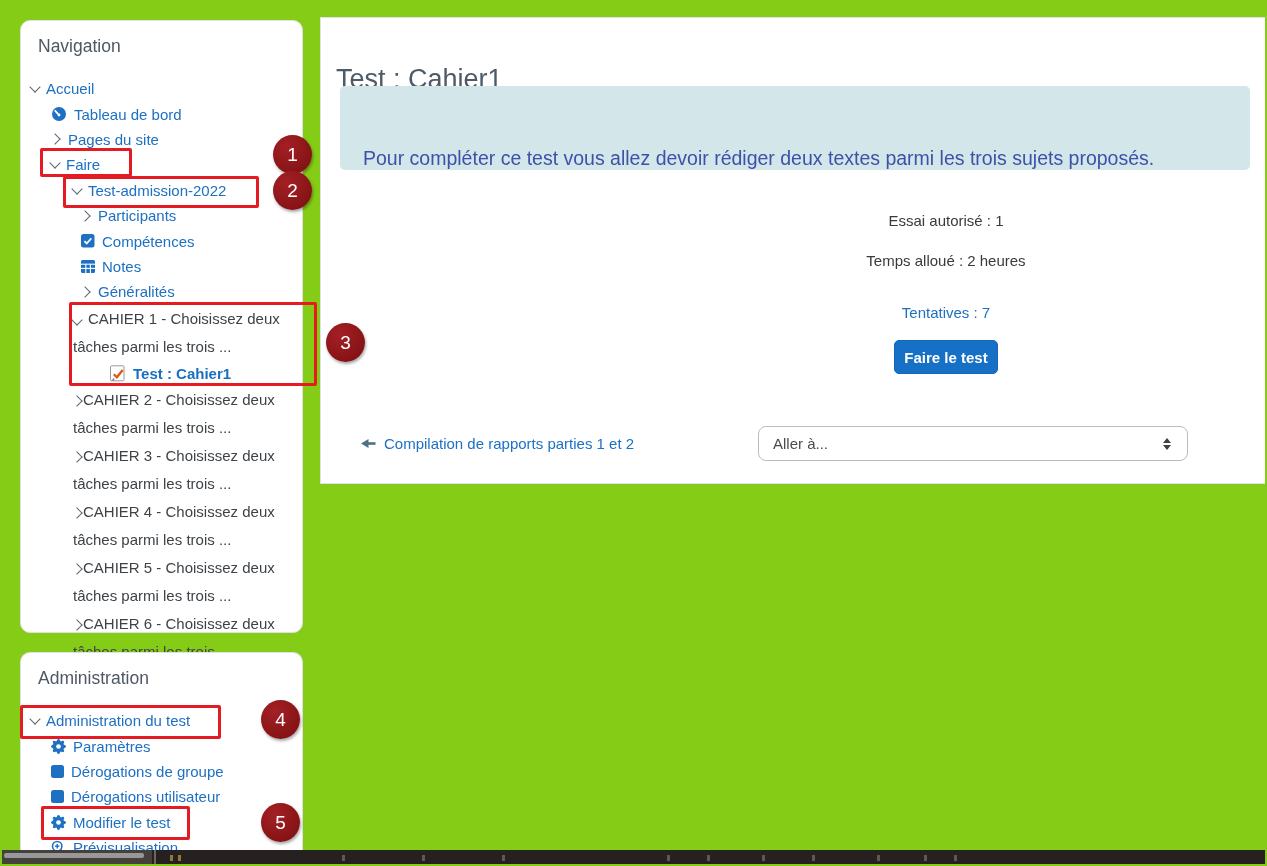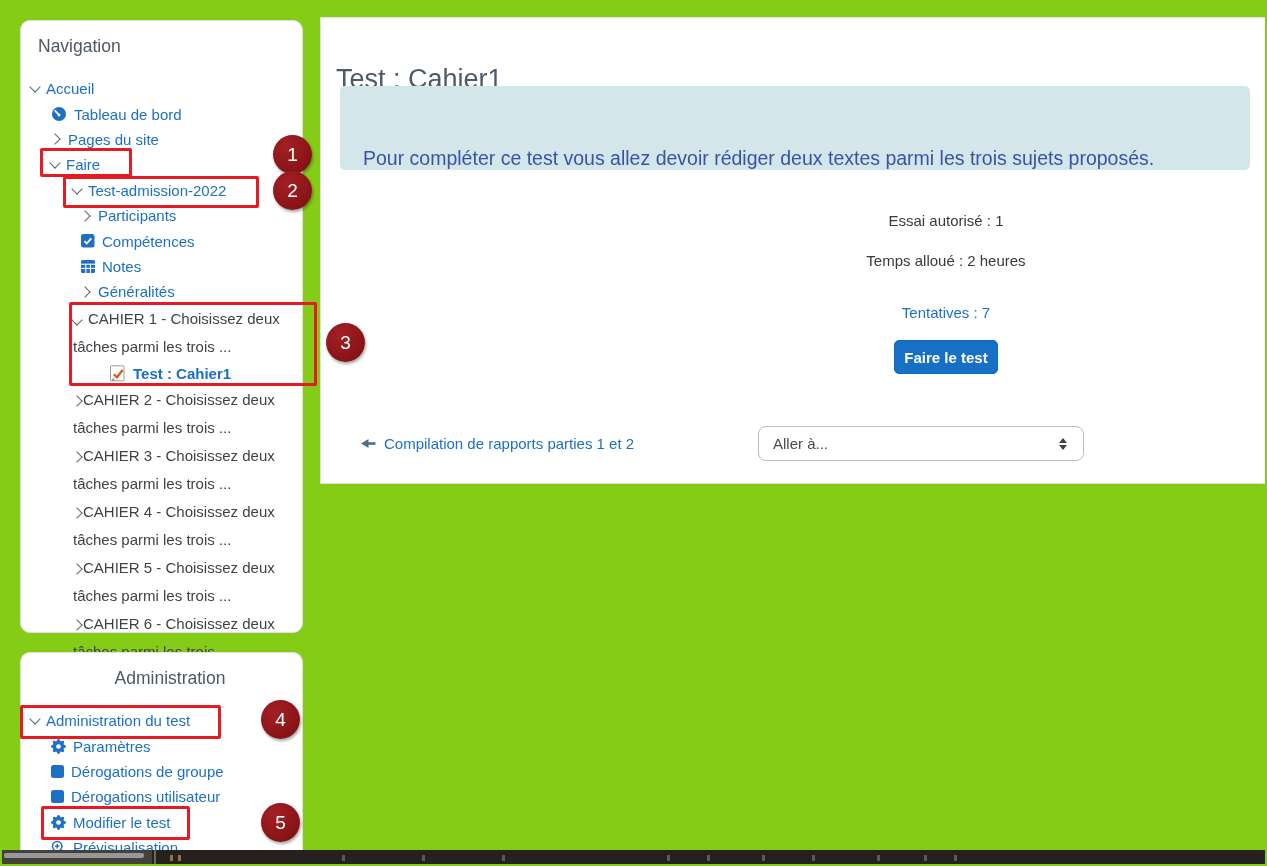--- a/index.html
+++ b/index.html
@@ -7,21 +7,21 @@
     position:relative;width:1267px;height:866px;box-sizing:border-box;
     background:#84cc16;border:2px solid #84cc16;overflow:hidden;
     font-family:"Liberation Sans",sans-serif;color:#3e4348;
   }
   
   .card{
     position:absolute;left:18px;width:283px;background:#fff;
     border:1px solid #dde1e6;border-radius:10px;box-sizing:border-box;
   }
   #nav-card{top:18px;height:613px;}
-  #admin-card{top:650px;height:212px;border-bottom:none;border-radius:10px 10px 0 0;text-align:center;}
+  #admin-card{top:650px;height:212px;border-bottom:none;border-radius:10px 10px 0 0;}
   .block-title{margin:13px 0 0 17px;font-size:17.5px;line-height:24px;color:#4e5862;}
   .tree{margin-top:18px;font-size:15px;}
   .row{display:flex;align-items:center;height:25.4px;white-space:nowrap;}
   .l0{margin-left:10px}.l1{margin-left:30px}.l2{margin-left:52px}.l3{margin-left:60px}
   .wrapitem{margin-left:52px;margin-right:12px;line-height:28px;color:#3e4348;cursor:pointer;}
   .wrapitem .chev{margin-right:7px;}
   .lnk{color:#1d70c2;text-decoration:none;cursor:pointer;}
   .plain{color:#3e4348;}
   .gap{width:7px;flex:none;}
   
@@ -48,21 +48,21 @@
   .meta{font-size:15px;color:#3a3a3a;}
   #essai{top:194px;} #temps{top:234px;} #tentatives-row{top:286px;}
   #start-btn{
     position:absolute;top:322px;left:573px;width:104px;height:34px;
     background:#1670c6;border:1px solid #1567b8;border-radius:5px;color:#fff;
     font-size:15px;font-family:inherit;cursor:pointer;font-weight:bold;
   }
   #footer-link{position:absolute;left:40px;top:417px;display:flex;align-items:center;
                gap:8px;font-size:15px;}
   #jump-select{
-    position:absolute;left:437px;top:408px;width:326px;height:35px;box-sizing:border-box;
+    position:absolute;left:437px;top:408px;width:430px;height:35px;box-sizing:border-box;
     border:1px solid #b6bdc4;border-radius:8px;background:#fff;display:flex;
     align-items:center;cursor:pointer;gap:8px;
   }
   #jump-select .val{margin-left:14px;font-size:15px;color:#4a4a4a;flex:1;text-align:left;}
   .updown{margin-right:16px;display:flex;flex-direction:column;gap:2px;}
   .updown i{display:block;width:0;height:0;border-left:4.5px solid transparent;
             border-right:4.5px solid transparent;}
   .updown .up{border-bottom:5px solid #3c4349;}
   .updown .dn{border-top:5px solid #3c4349;}
   

